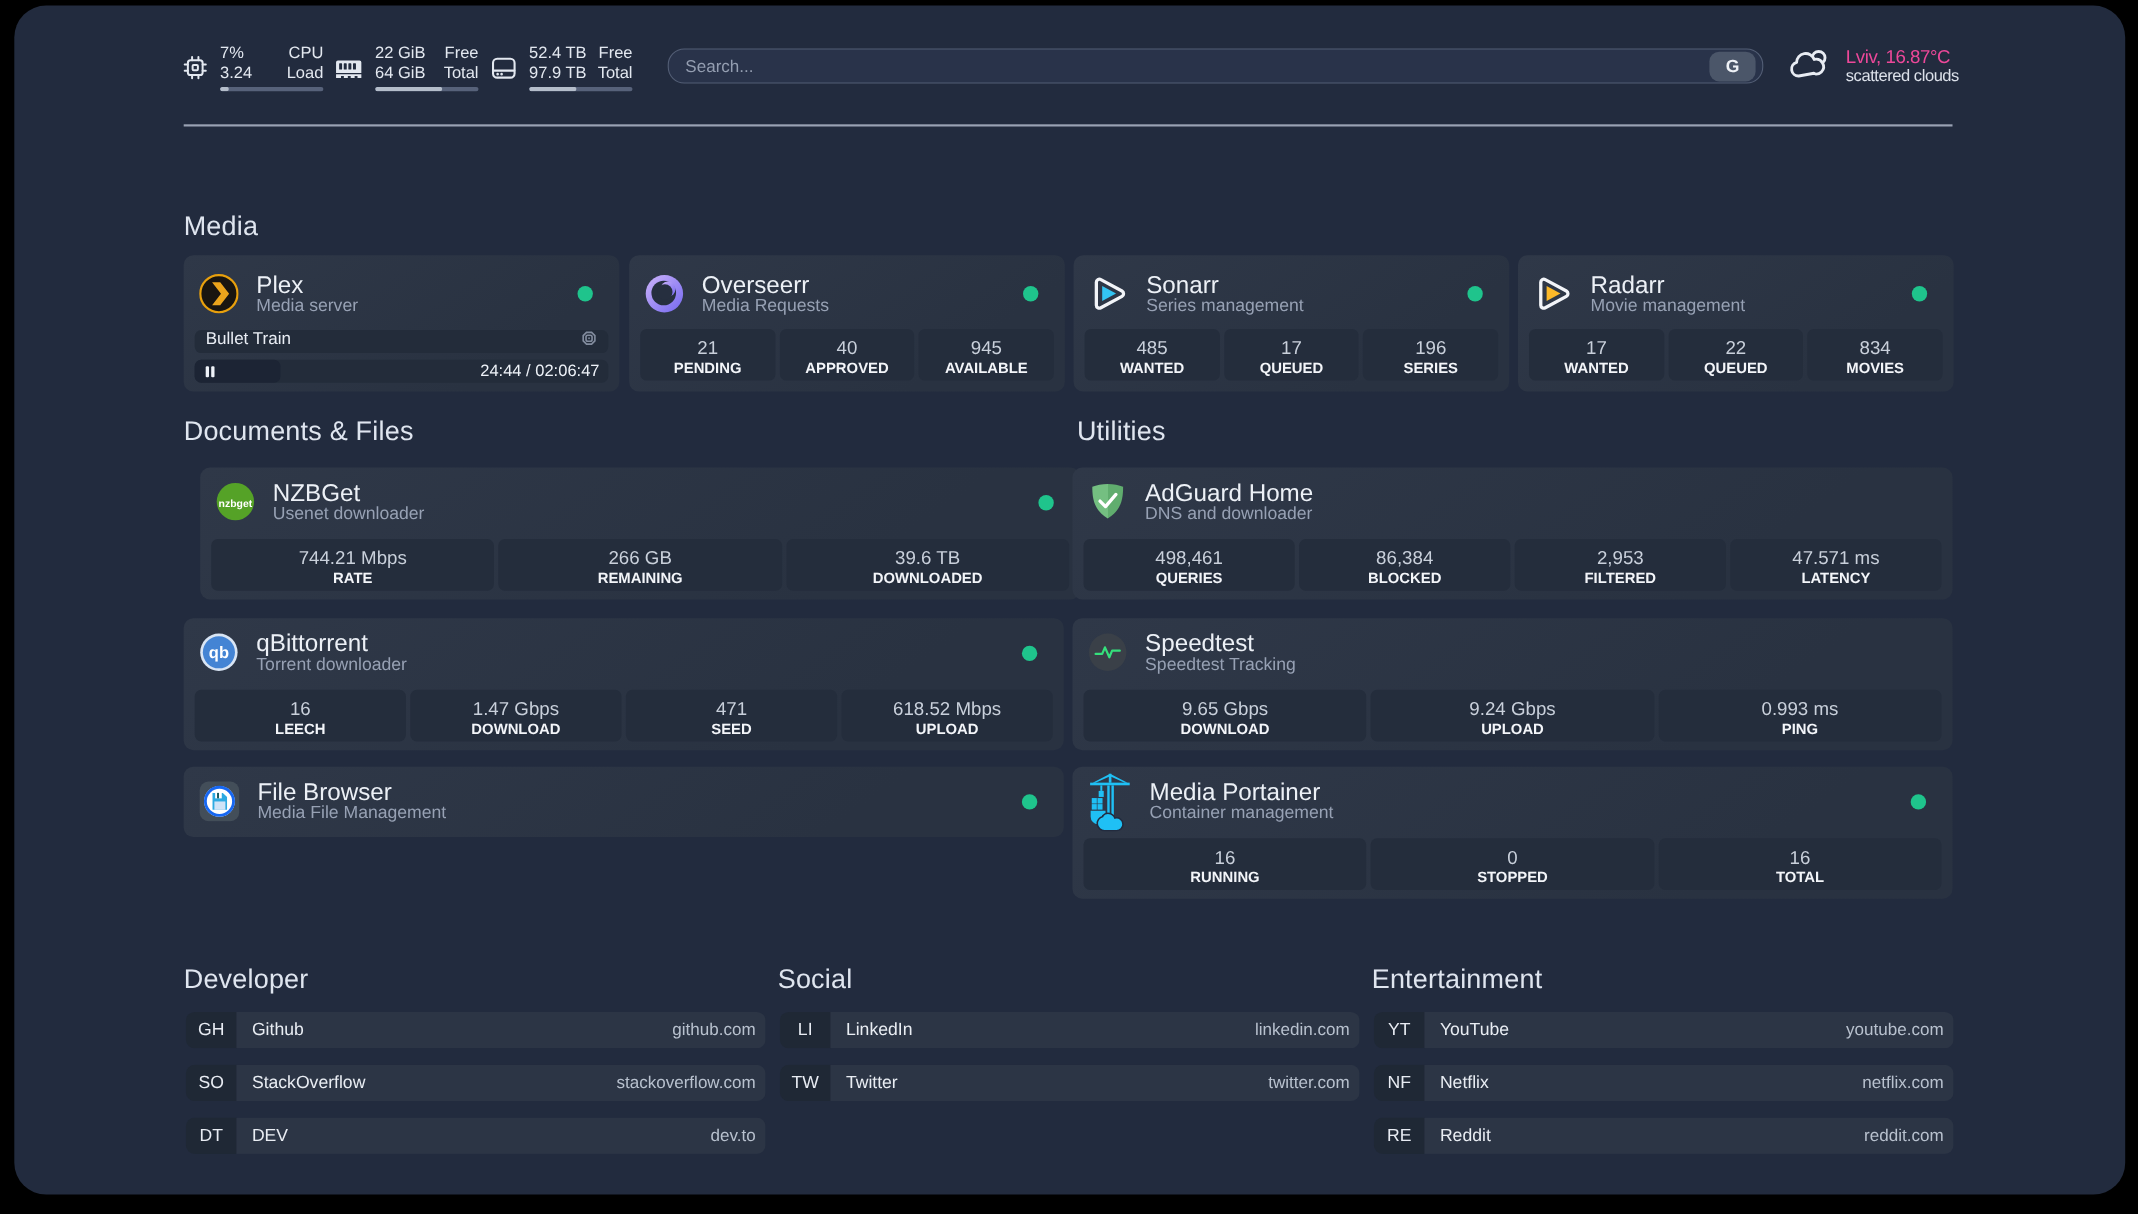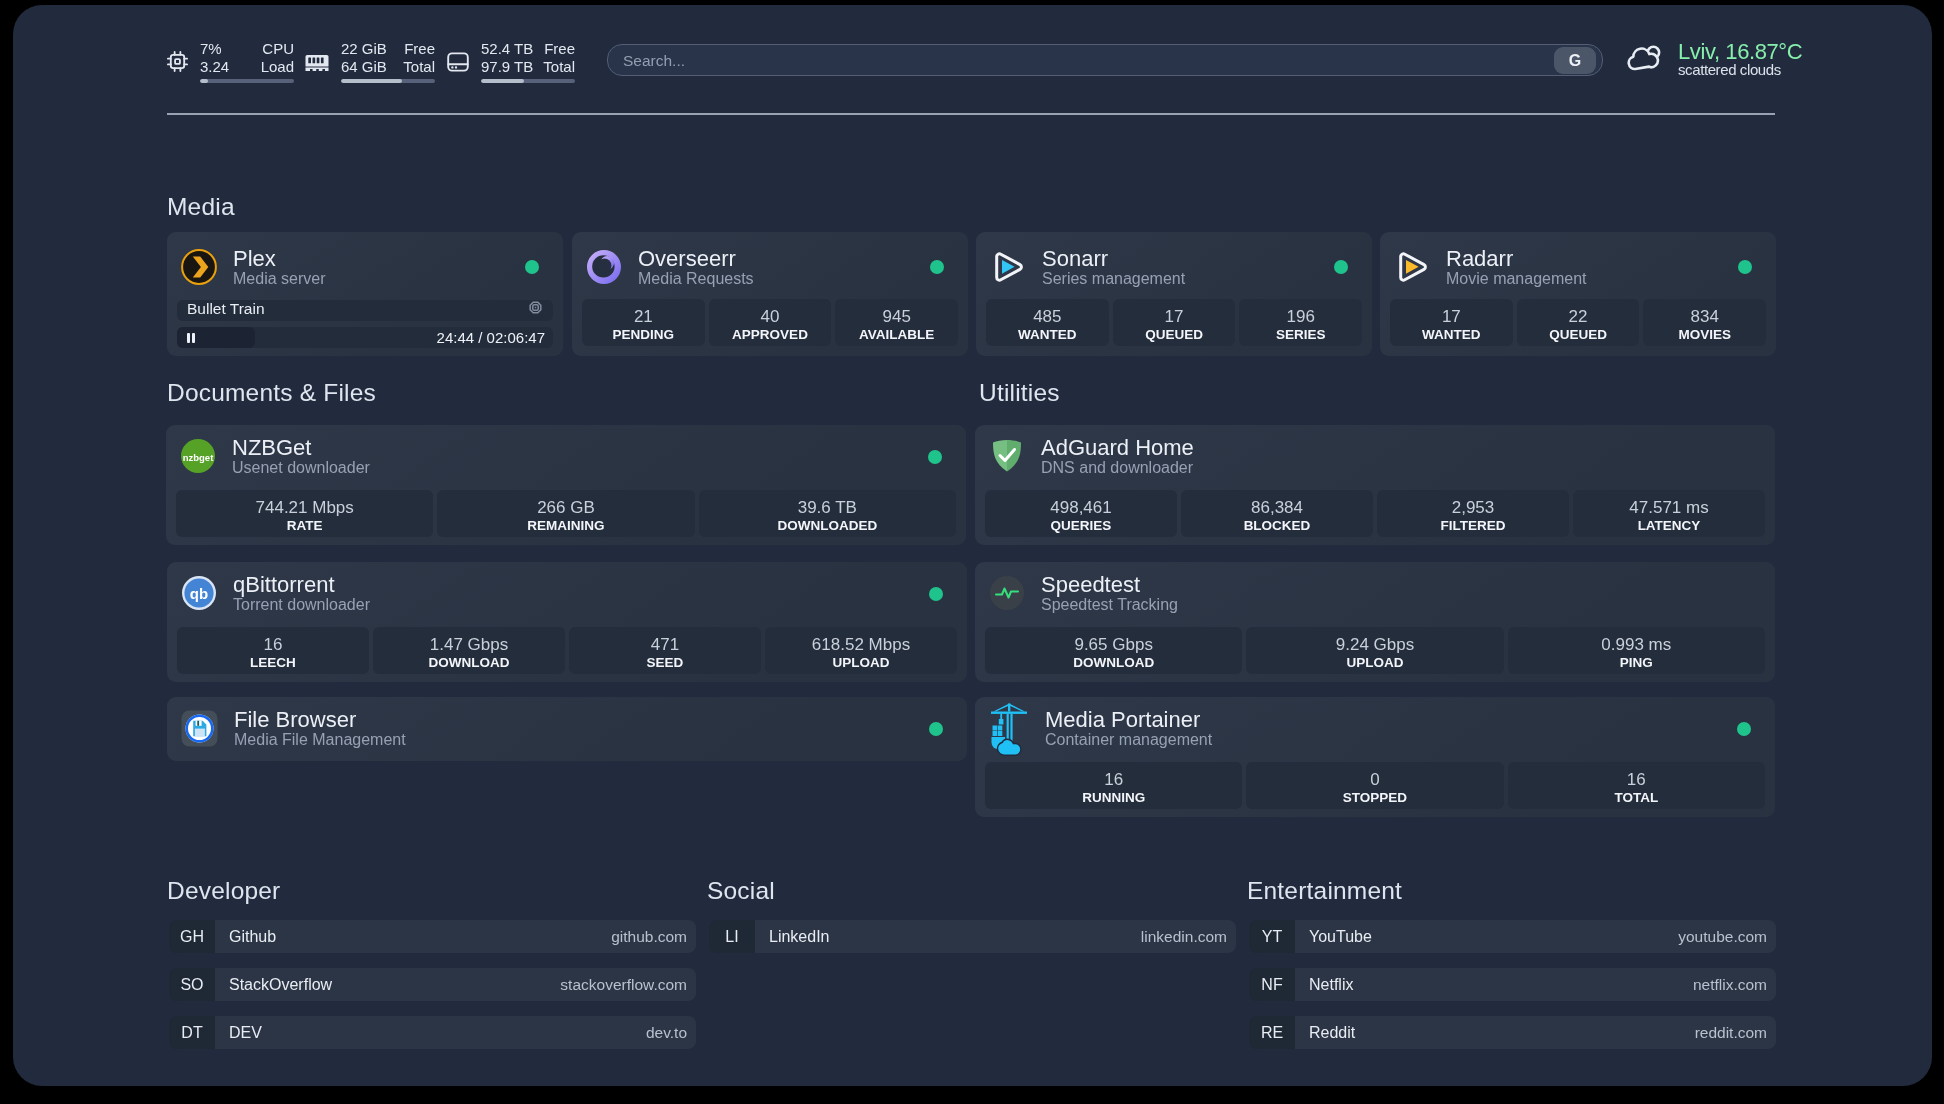--- a/index.html
+++ b/index.html
@@ -16,21 +16,21 @@
 .res-fill { position:absolute; left:0; top:0; bottom:0; background:#b4bdca; border-radius:2px; }
 
 
 .search { position:absolute; left:607px; top:44px; width:996px; height:32px; border:1.5px solid #535e75; border-radius:15px; background:#29334a; }
 .search .ph { position:absolute; left:15px; top:7px; font-size:15.5px; color:#949eb1; }
 .search .gbtn { position:absolute; right:6px; top:2px; width:42px; height:27px; border-radius:9px; background:#4b5669; color:#eef1f6; font-size:16px; font-weight:600; display:flex; align-items:center; justify-content:center; }
 
 
 .weather { position:absolute; left:1627px; top:42px; display:flex; }
 .weather .wtxt { margin-left:17px; }
-.weather .w1 { font-size:22px; color:#86efac; line-height:19px; letter-spacing:-0.4px; }
+.weather .w1 { font-size:17px; color:#ec4899; line-height:19px; letter-spacing:-0.4px; }
 .weather .w2 { font-size:15px; color:#dce1ea; line-height:17px; letter-spacing:-0.4px; }
 
 .topline { position:absolute; left:167px; top:112.5px; width:1608px; height:2px; background:#99a2b3; }
 
 
 .sect { position:absolute; font-size:24.5px; color:#dfe5ef; font-weight:400; letter-spacing:.2px; }
 
 
 .card { position:absolute; border-radius:9px; background:linear-gradient(145deg,#2f3848 0%,#293241 75%); }
 .head { position:absolute; left:14px; top:10.5px; display:flex; align-items:center; }
@@ -265,21 +265,21 @@
     <div class="stat">
           <div class="sv">834</div>
           <div class="sl">MOVIES</div>
         </div>
   </div>
 </div>
 
 <div class="sect" style="left:167px; top:379px;">Documents &amp; Files</div>
 <div class="sect" style="left:979px; top:379px;">Utilities</div>
 
-<div class="card" style="left:166px; top:425px; width:800px; height:120px;">
+<div class="card" style="left:182px; top:425px; width:800px; height:120px;">
   <div class="head">
     <svg width="36" height="36" viewBox="0 0 36 36">
       <circle cx="18" cy="18" r="17" fill="#55a227"></circle>
       <text x="18" y="22.5" text-anchor="middle" font-family="Liberation Sans" font-size="9.5" font-weight="700" fill="#fff">nzbget</text>
     </svg>
     <div class="htxt">
           <div class="t1">NZBGet</div>
           <div class="t2">Usenet downloader</div>
         </div>
   </div>
@@ -483,20 +483,27 @@
       </div>
     </div>
 
 <div class="bm" style="left:709px; top:920px;">
       <div class="bm-abbr">LI</div>
       <div class="bm-pill">
         <span class="bm-name">LinkedIn</span>
         <span class="bm-url">linkedin.com</span>
       </div>
     </div>
+<div class="bm" style="left:709px; top:968px;">
+      <div class="bm-abbr">TW</div>
+      <div class="bm-pill">
+        <span class="bm-name">Twitter</span>
+        <span class="bm-url">twitter.com</span>
+      </div>
+    </div>
 
 <div class="bm" style="left:1249px; top:920px;">
       <div class="bm-abbr">YT</div>
       <div class="bm-pill">
         <span class="bm-name">YouTube</span>
         <span class="bm-url">youtube.com</span>
       </div>
     </div>
 <div class="bm" style="left:1249px; top:968px;">
       <div class="bm-abbr">NF</div>

